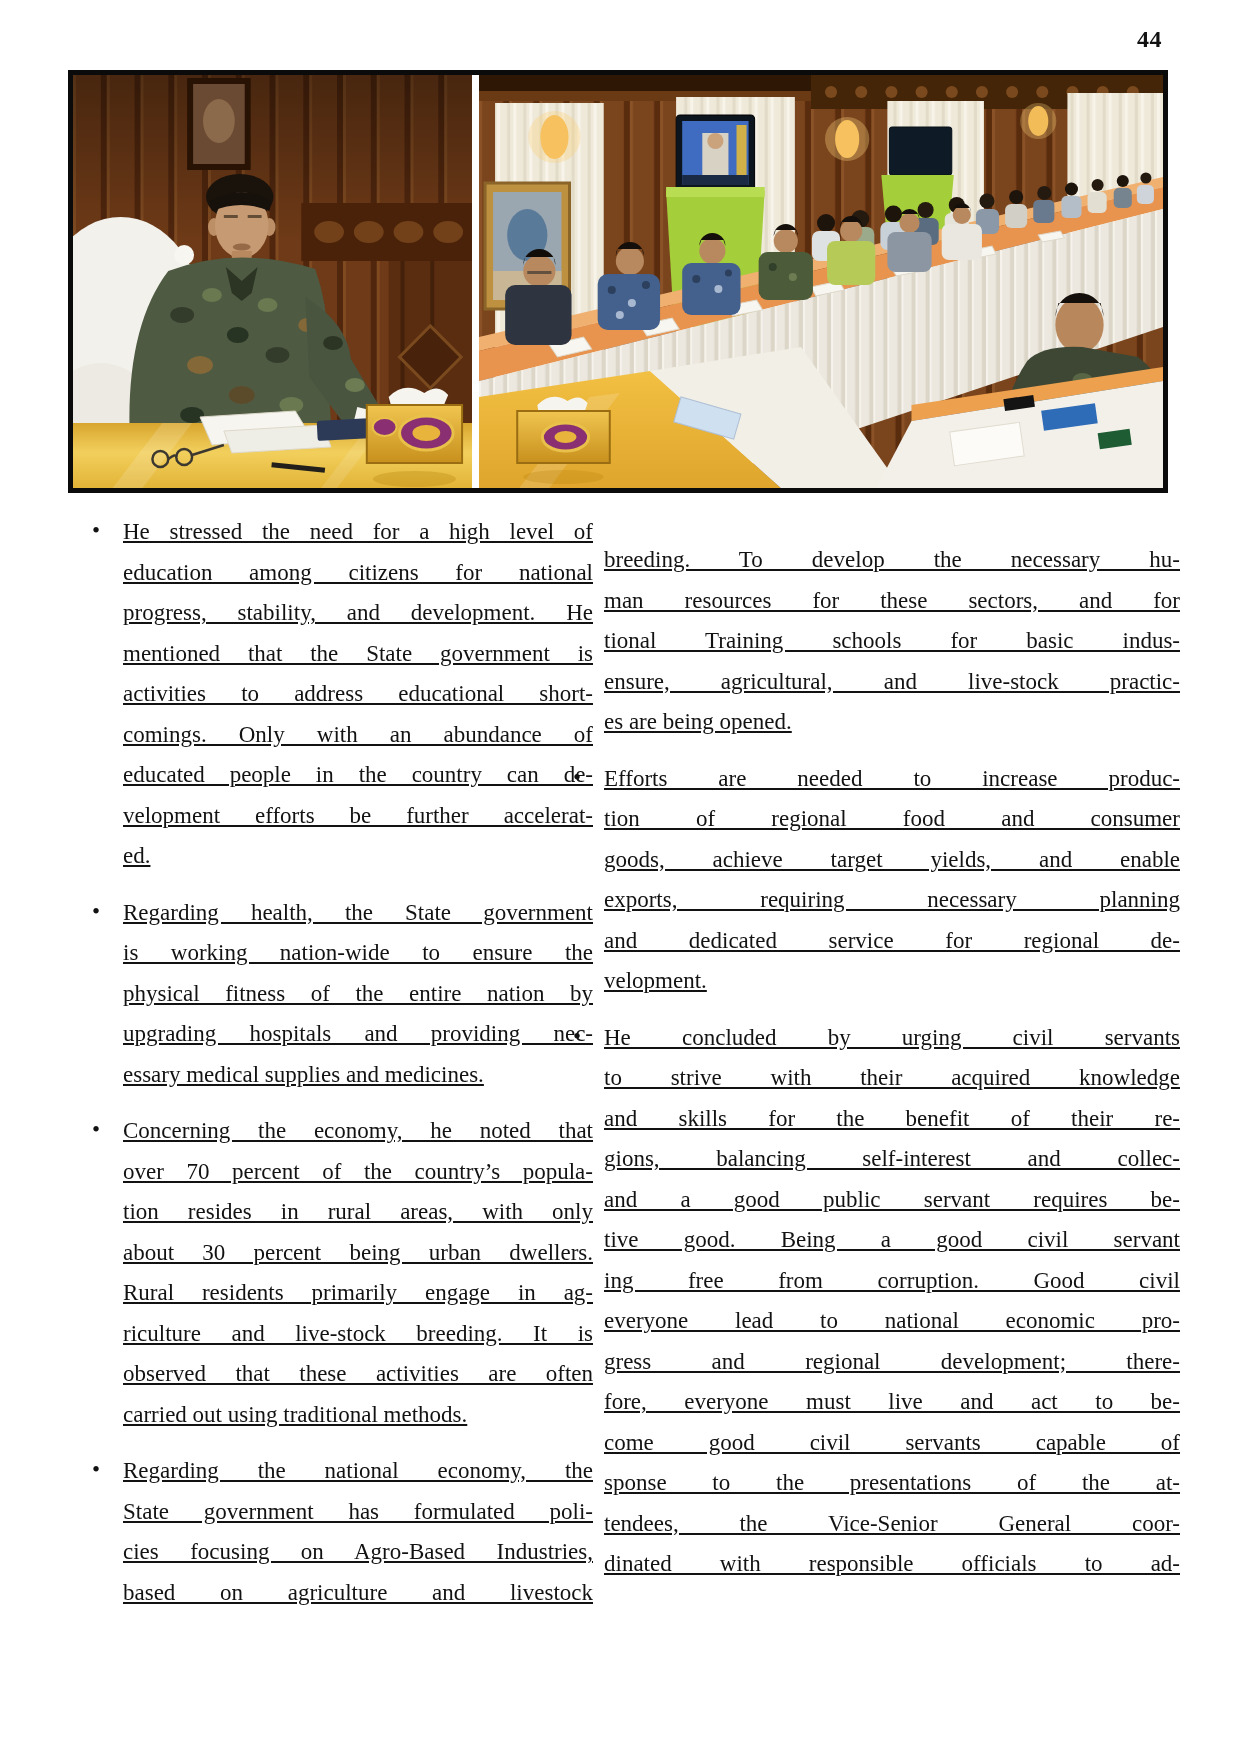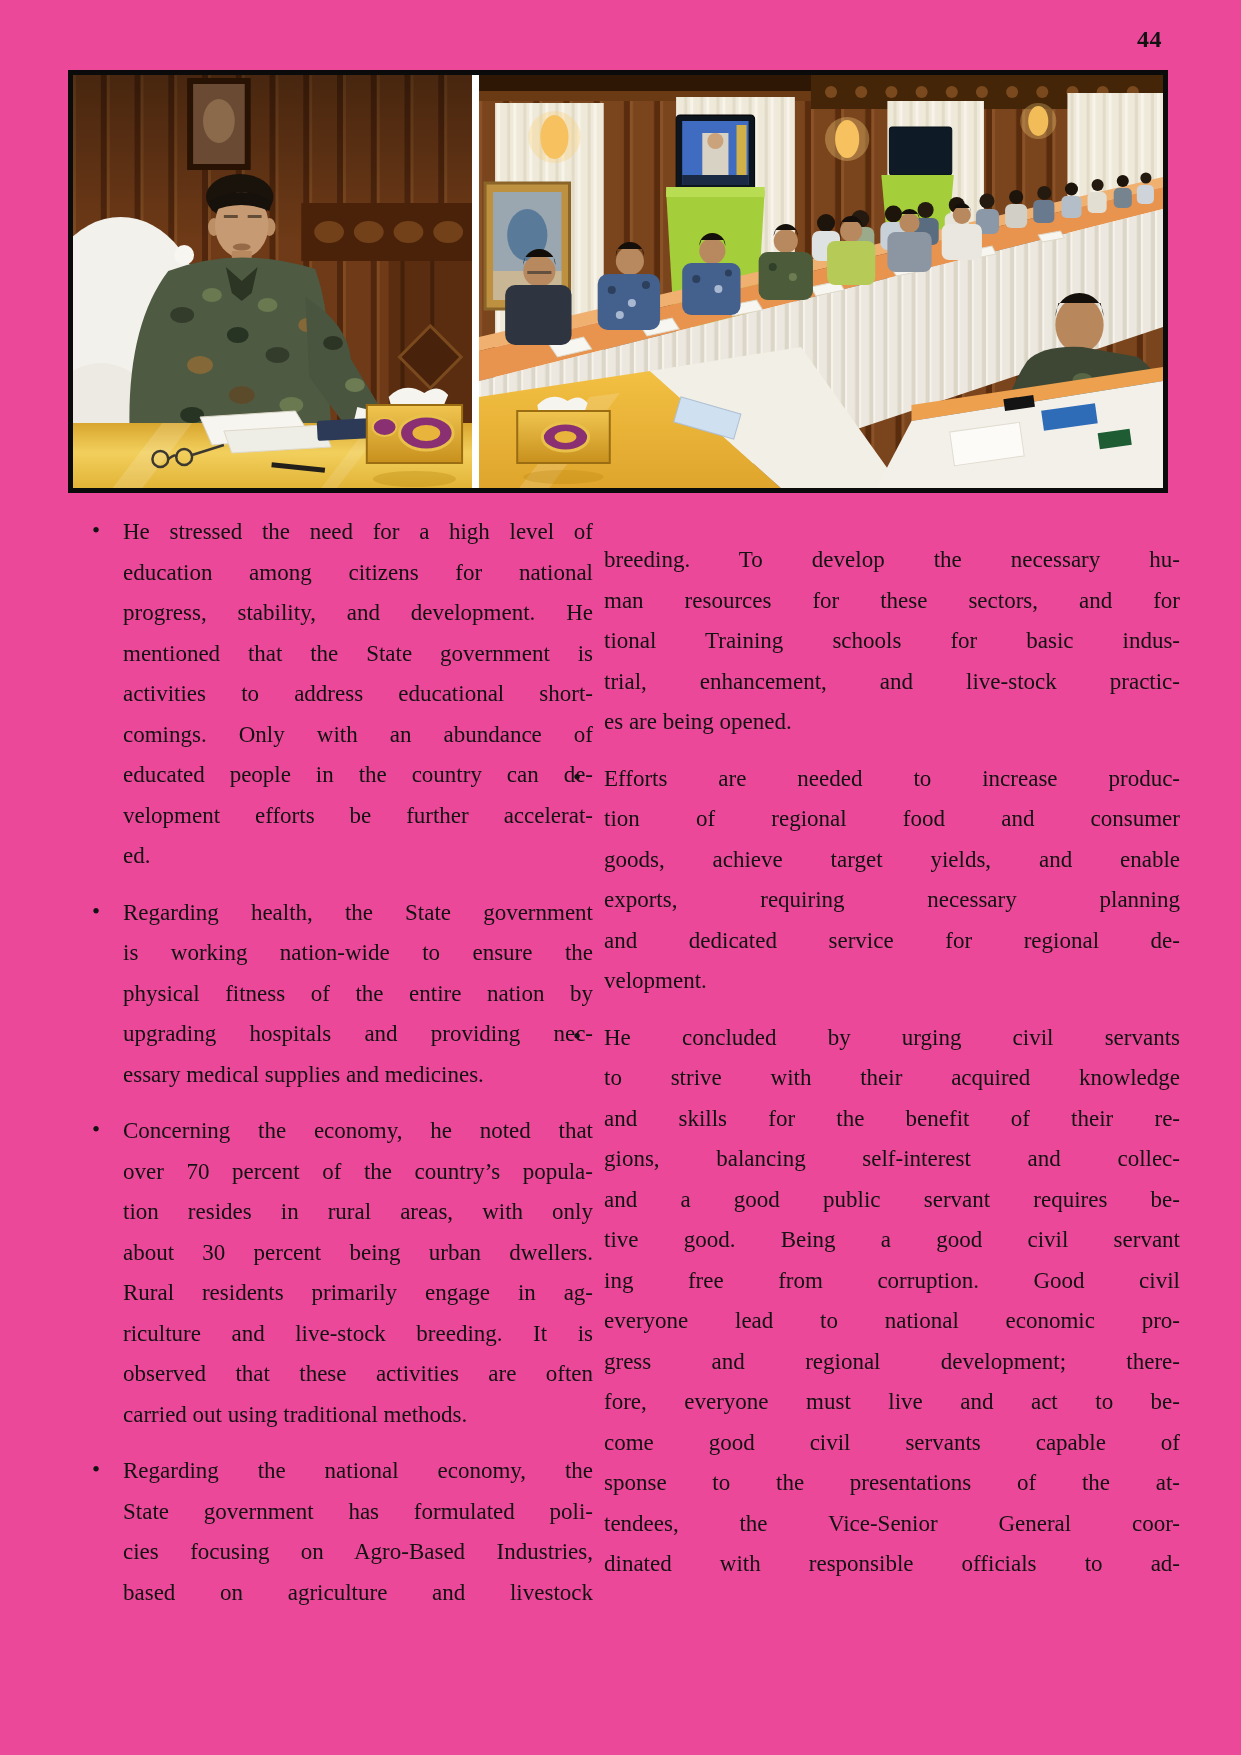--- a/index.html
+++ b/index.html
@@ -1,17 +1,17 @@
 <!DOCTYPE html>
 <html style="--frame-black: #0b0b0b; --wood-brown: #6e3a17; --desk-yellow: #e9b63c; --table-orange: #e8934e; --skirt-white: #ece8df; --curtain-cream: #efe9da; --stand-green: #a4ce3a; --tissue-gold: #d89c22; --tissue-purple: #8a2f72; --camo-green: #4c5840;"><head>
 <meta charset="utf-8">
 <style>
   html,body{margin:0;padding:0;background:#888;}
   .page{
-    position:relative;width:1241px;height:1755px;background:#ec4899;
+    position:relative;width:1241px;height:1755px;background:#ffffff;
     margin:0 auto;overflow:hidden;
     font-family:"Liberation Serif","DejaVu Serif",serif;color:#121212;
   }
   .page-number{
     position:absolute;top:26px;right:79px;
     font-size:24px;font-weight:bold;letter-spacing:.5px;
   }
   
   .photo-frame{
     position:absolute;left:68px;top:70px;width:1100px;height:423px;
@@ -23,21 +23,21 @@
   .pane.right{flex:1;}
   .pane svg{display:block;width:100%;height:100%;}
   
   .col{position:absolute;top:512px;font-size:23px;line-height:40.5px;}
   .col.left{left:123px;width:470px;}
   .col.right{left:604px;width:576px;margin-top:28px;}
   .para{position:relative;margin:0 0 16px 0;}
   .para .bullet{
     position:absolute;left:-31px;top:-1px;font-size:23px;
   }
-  .line{text-align:justify;text-align-last:justify;white-space:normal;}
+  .line{text-align:justify;text-align-last:justify;white-space:normal;text-decoration:underline;}
   .line.last{text-align-last:left;}
 </style>
 </head>
 <body>
 
 <div class="page">
 
   <div class="page-number">44</div>
 
   <div class="photo-frame">
@@ -432,21 +432,21 @@
         <div class="line">State government has formulated poli-</div>
         <div class="line">cies focusing on Agro-Based Industries,</div>
         <div class="line">based on agriculture and livestock</div>
       </div>
     </div>
   <div class="col right" id="col-right">
       <div class="para">
         <div class="line">breeding. To develop the necessary hu-</div>
         <div class="line">man resources for these sectors, and for</div>
         <div class="line">tional Training schools for basic indus-</div>
-        <div class="line">trial, enhancement, and live-stock practic-</div>
+        <div class="line">ensure, agricultural, and live-stock practic-</div>
         <div class="line last">es are being opened.</div>
       </div>
       <div class="para">
         <span class="bullet">•</span>
         <div class="line">Efforts are needed to increase produc-</div>
         <div class="line">tion of regional food and consumer</div>
         <div class="line">goods, achieve target yields, and enable</div>
         <div class="line">exports, requiring necessary planning</div>
         <div class="line">and dedicated service for regional de-</div>
         <div class="line last">velopment.</div>

